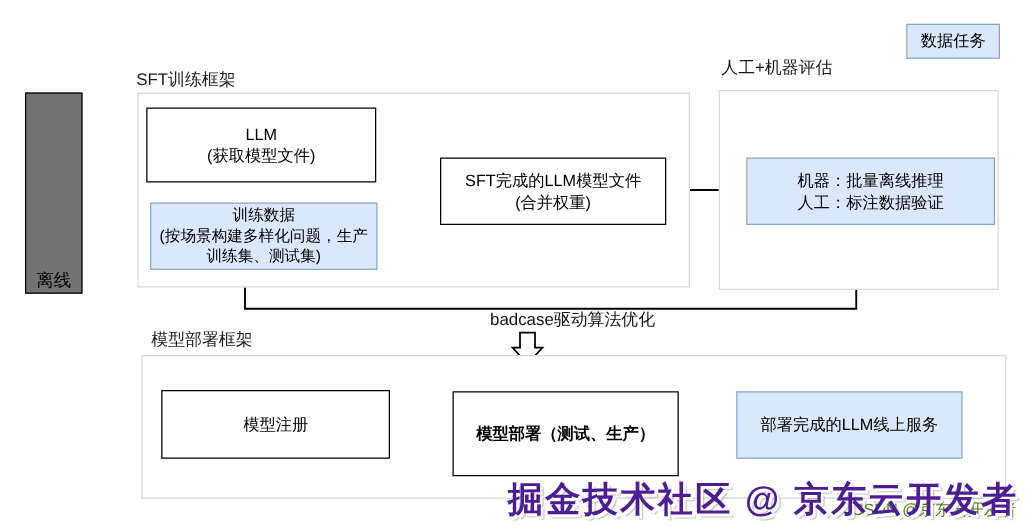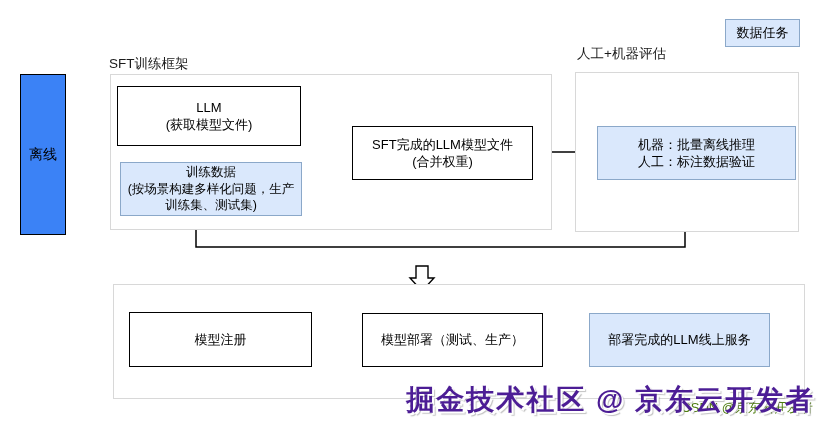--- a/index.html
+++ b/index.html
@@ -41,24 +41,24 @@
   .node-plain{
     background:#ffffff;
     border:1.5px solid #000000;
   }
   .node-task{
     background:#dae8fc;
     border:1px solid #8ba8c9;
   }
   .lane{
     position:absolute;
-    background:#3b82f6;
+    background:#737373;
     border:1.5px solid #000000;
     display:flex;
-    align-items:center;
+    align-items:flex-end;
     justify-content:center;
     font-size:14px;
     z-index:3;
     box-sizing:border-box;
   }
   .small-line{font-size:12.5px;}
   .flow-label{
     position:absolute;
     font-size:13.5px;
     color:#111;
@@ -151,28 +151,30 @@
   </div>
 
   <div class="frame-label" style="left:577px;top:45px;">人工+机器评估</div>
   <div class="frame" style="left:575px;top:72px;width:222px;height:158px;"></div>
 
   <div class="node node-task" style="left:597px;top:126px;width:199px;height:54px;">
     <div>机器：批量离线推理</div>
     <div>人工：标注数据验证</div>
   </div>
 
+  <div class="flow-label" style="left:392px;top:247px;">badcase驱动算法优化</div>
 
+  <div class="frame-label" style="left:121px;top:263px;">模型部署框架</div>
   <div class="frame" style="left:113px;top:284px;width:690px;height:113px;"></div>
 
   <div class="node node-plain" style="left:129px;top:312px;width:183px;height:55px;">
     <span>模型注册</span>
   </div>
 
-  <div class="node node-plain" style="left:362px;top:313px;width:181px;height:54px;">
+  <div class="node node-plain" style="left:362px;top:313px;width:181px;height:68px;font-weight:bold;">
     <span>模型部署（测试、生产）</span>
   </div>
 
   <div class="node node-task" style="left:589px;top:313px;width:181px;height:54px;text-align:right;">
     <span>部署完成的LLM线上服务</span>
   </div>
 
   <div class="watermark-small">CSDN @京东云开发者</div>
   <div class="watermark-large">掘金技术社区 @ 京东云开发者</div>
 

